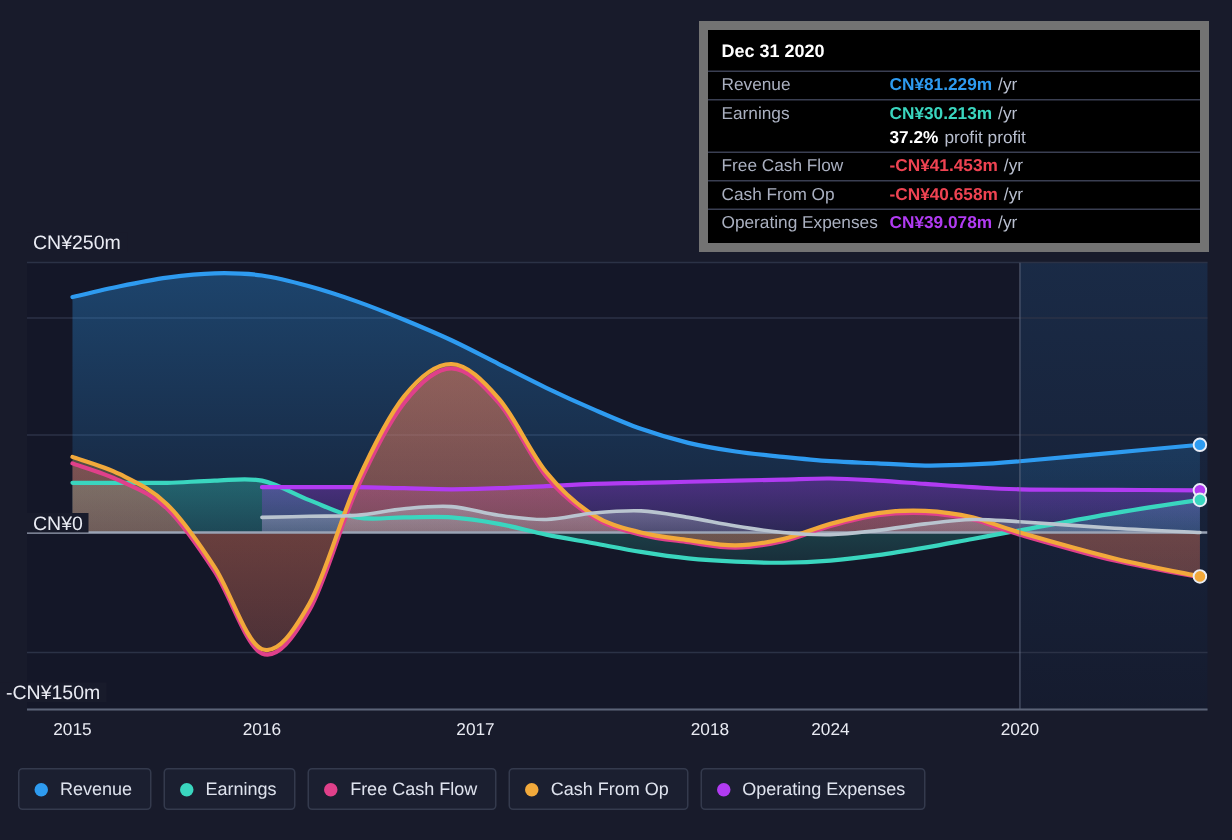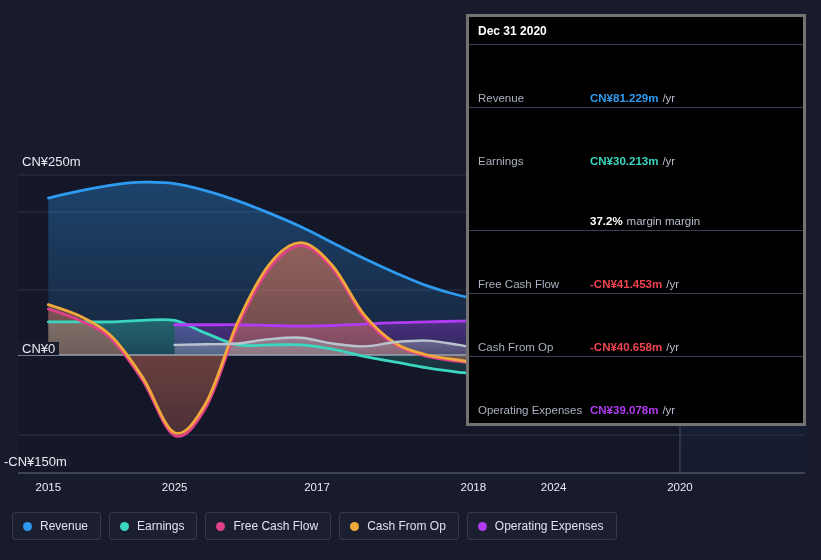--- a/index.html
+++ b/index.html
@@ -29,30 +29,30 @@
   .ylab-bot  { left:0; top:455px; }
 
   .xlab {
     position:absolute; top:481px; color:#e9ebf3; font-size:11.5px;
     transform:translateX(-50%); white-space:nowrap;text-align:center;
   }
 
   
   .tooltip {
     position:absolute; left:466px; top:14px; width:340px;
-    background:#000; border:3px solid #737373;
+    background:#000; border:6px solid #737373;
     padding:7px 0 4px 0; font-size:11.5px;
   }
   .tt-title { color:#fff; font-weight:bold; font-size:12px; padding:0 9px 6px 9px; }
   .tt-row {
     display:flex; align-items:baseline; gap:0;
     padding:3px 9px 3px 9px; border-top:1px solid #3a3f52;
   }
   .tt-label { color:#aab0c0; width:112px; flex:none; }
-  .tt-val { font-weight:bold;margin-top:44px; }
+  .tt-val { font-weight:bold; }
   .tt-unit { color:#b9bfcf; margin-left:4px; }
   .tt-row.sub { border-top:none; padding-top:1px; }
   .tt-row.sub .tt-label { visibility:hidden; }
 
   
   .legend { position:absolute; left:12px; top:512px; display:flex; gap:8px; }
   .lg-item {
     display:flex; align-items:center; gap:8px;
     border:1px solid #343a4d; border-radius:3px;
     padding:6px 12px 6px 10px; background:#1b1f30;
@@ -131,21 +131,21 @@
         <line x1="18" y1="473" x2="805" y2="473" stroke="#5b6377" stroke-width="1.2"></line>
       </svg>
   </div>
 
   <div class="ylab ylab-top">CN¥250m</div>
   <div class="ylab ylab-zero">CN¥0</div>
   <div class="ylab ylab-bot">-CN¥150m</div>
 
   <div id="xlabels">
       <div class="xlab" style="left: 48.3178px;">2015</div>
-      <div class="xlab" style="left: 174.642px;">2025</div>
+      <div class="xlab" style="left: 174.642px;">2016</div>
       <div class="xlab" style="left: 317px;">2017</div>
       <div class="xlab" style="left: 427.291px; margin-left: 46px;">2018</div>
       <div class="xlab" style="left: 553.615px;">2024</div>
       <div class="xlab" style="left: 679.939px;">2020</div>
     </div>
 
   <div class="tooltip">
     <div class="tt-title">Dec 31 2020</div>
     <div id="tt-rows">
         <div class="tt-row">
@@ -154,21 +154,21 @@
           <span class="tt-unit">/yr</span>
         </div>
         <div class="tt-row">
           <span class="tt-label">Earnings</span>
           <span class="tt-val" style="color: rgb(58, 214, 191);">CN¥30.213m</span>
           <span class="tt-unit">/yr</span>
         </div>
         <div class="tt-row sub">
           <span class="tt-label">&nbsp;</span>
           <span class="tt-val" style="color: rgb(255, 255, 255); text-align: right;">37.2%</span>
-          <span class="tt-unit">margin margin</span>
+          <span class="tt-unit">profit profit</span>
         </div>
         <div class="tt-row">
           <span class="tt-label">Free Cash Flow</span>
           <span class="tt-val" style="color: rgb(239, 67, 82);">-CN¥41.453m</span>
           <span class="tt-unit">/yr</span>
         </div>
         <div class="tt-row">
           <span class="tt-label">Cash From Op</span>
           <span class="tt-val" style="color: rgb(239, 67, 82);">-CN¥40.658m</span>
           <span class="tt-unit">/yr</span>

